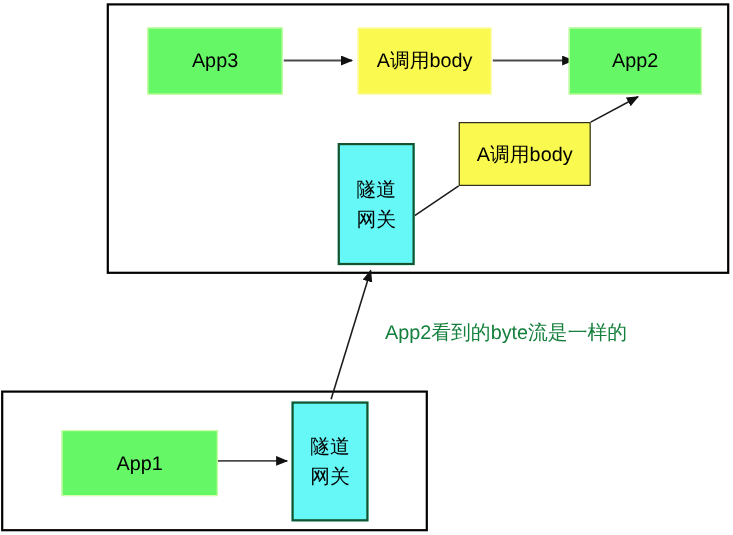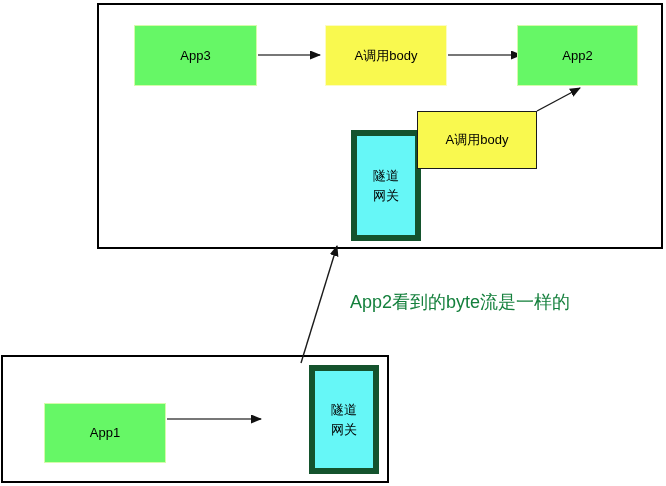--- a/index.html
+++ b/index.html
@@ -30,36 +30,36 @@
     width: 666px; height: 486px;
     pointer-events: none;
   }
 
   .node {
     position: absolute;
     display: flex;
     align-items: center;
     justify-content: center;
     box-sizing: border-box;
-    font-size: 13px;
+    font-size: 18px;
     color: #000000;
     text-align: center;
     line-height: 1.5;
   }
   .node-green  { background: #66f766; border: 1px solid #d4fcaa; }
   .node-yellow { background: #f9f94f; border: 1px solid #fcfcc0; }
   .node-yellow-outlined { background: #f9f94f; border: 1px solid #1a1a1a; }
-  .node-cyan   { background: #66f7f7; border: 6px solid #14532d; margin-left: 44px; }
+  .node-cyan   { background: #66f7f7; border: 2px solid #14532d; }
 
   #node-app3         { left: 134px; top: 25px;  width: 123px; height: 61px; }
   #node-callbody-top { left: 325px; top: 25px;  width: 122px; height: 61px; }
   #node-app2         { left: 517px; top: 25px;  width: 121px; height: 61px; }
   #node-tunnel-upper { left: 307px; top: 130px; width: 70px;  height: 111px; }
   #node-callbody-mid { left: 417px; top: 111px; width: 120px; height: 58px; }
-  #node-app1         { left: 44px;  top: 391px; width: 122px; height: 60px; margin-top: 12px; }
+  #node-app1         { left: 56px;  top: 391px; width: 142px; height: 60px; }
   #node-tunnel-lower { left: 265px; top: 365px; width: 70px;  height: 109px; }
 
   .prelines { white-space: pre-line; }
 
   .caption {
     position: absolute;
     left: 350px;
     top: 290px;
     font-size: 18px;
     color: #15803d;

